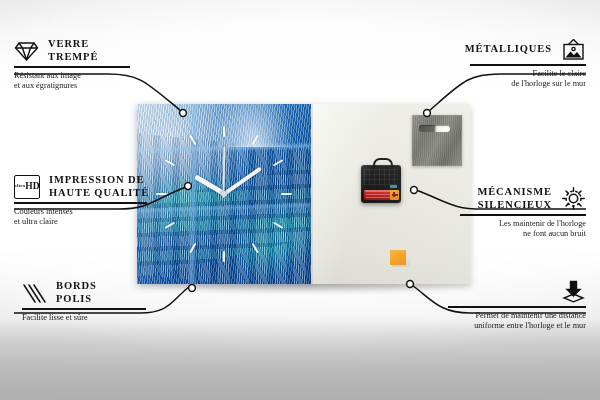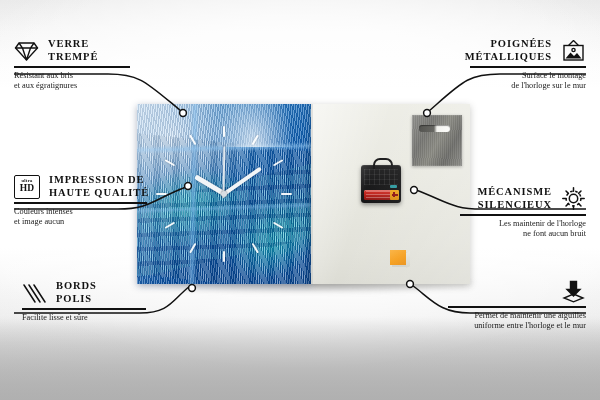--- a/index.html
+++ b/index.html
@@ -144,21 +144,21 @@
   .co-rule{height:1.5px;background:#111;margin-top:3px;}
   .co-desc{font-size:8.3px;color:#1a1a1a;line-height:10.3px;margin-top:3.5px;white-space:pre-line;}
   .left .co-row{justify-content:flex-start;}
   .left .co-title{text-align:left;}
   .left .co-desc{text-align:left;}
   .right .co-row{justify-content:flex-end;}
   .right .co-title{text-align:right;}
   .right .co-desc{text-align:right;}
   .ico{flex:0 0 auto;display:flex;align-items:center;justify-content:center;}
   .hd-badge{width:24px;height:22px;border:1.6px solid #111;border-radius:2px;
-    display:flex;flex-direction:column;align-items:center;justify-content:center;line-height:1;}
+    display:flex;flex-direction:row;align-items:center;justify-content:center;line-height:1;}
   .hd-badge .u{font-size:4.6px;font-weight:bold;letter-spacing:.3px;color:#111;}
   .hd-badge .h{font-size:9.5px;font-weight:bold;letter-spacing:.2px;color:#111;margin-top:.5px;}
 
   
   #links{position:absolute;inset:0;pointer-events:none;}
 </style>
 </head>
 <body>
 
 <div id="stage">
@@ -258,40 +258,40 @@
           <path d="M5,3 H20 L23.5,8 L12.5,20 L1.5,8 Z"></path>
           <path d="M1.5,8 H23.5 M5,3 L8.5,8 L12.5,20 M20,3 L16.5,8 L12.5,20 M8.5,8 H16.5"></path>
         </svg>
       </span>
       <span>
         <span class="co-title" style="display:block">VERRE</span>
         <span class="co-title" style="display:block">TREMPÉ</span>
       </span>
     </div>
     <div class="co-rule" style="width:116px"></div>
-    <div class="co-desc">Résistant aux bris
+    <div class="co-desc">Résistant aux image
 et aux égratignures</div>
   </div>
 
   <div class="callout left" style="left:14px;top:174px;width:135px;">
     <div class="co-row">
       <span class="ico">
         <span class="hd-badge">
           <span class="u">ultra</span>
           <span class="h">HD</span>
         </span>
       </span>
       <span>
         <span class="co-title" style="display:block">IMPRESSION DE</span>
         <span class="co-title" style="display:block">HAUTE QUALITÉ</span>
       </span>
     </div>
     <div class="co-rule" style="width:133px"></div>
     <div class="co-desc">Couleurs intenses
-et image aucun</div>
+et ultra claire</div>
   </div>
 
   <div class="callout left" style="left:22px;top:280px;width:126px;">
     <div class="co-row">
       <span class="ico">
         <svg width="25" height="22" viewBox="0 0 25 22" stroke="#111" stroke-width="1.5" fill="none" stroke-linecap="round">
           <path d="M2,3 L13,20"></path>
             <path d="M7,3 L18,20"></path>
             <path d="M12,3 L23,20"></path>
         </svg>
@@ -301,34 +301,33 @@
         <span class="co-title" style="display:block">POLIS</span>
       </span>
     </div>
     <div class="co-rule" style="width:124px"></div>
     <div class="co-desc">Facilite lisse et sûre</div>
   </div>
 
   <div class="callout right" style="left:468px;top:38px;width:118px;">
     <div class="co-row">
       <span>
-        <span class="co-title" style="display:block">POIGNÉES</span>
         <span class="co-title" style="display:block">MÉTALLIQUES</span>
       </span>
       <span class="ico">
         <svg width="25" height="23" viewBox="0 0 25 23" fill="none" stroke="#111" stroke-width="1.4">
           <rect x="3" y="6.5" width="19" height="14.5"></rect>
           <path d="M12.5,1.5 L7.5,6.5 M12.5,1.5 L17.5,6.5"></path>
           <circle cx="12.5" cy="11" r="1.6"></circle>
           <path d="M4.5,19.5 L9.5,13.5 L13,17 L16,14 L20.5,19.5 Z" fill="#111" stroke="none"></path>
         </svg>
       </span>
     </div>
     <div class="co-rule" style="width:116px;margin-left:2px"></div>
-    <div class="co-desc">Surface le montage
+    <div class="co-desc">Facilite le claire
 de l'horloge sur le mur</div>
   </div>
 
   <div class="callout right" style="left:458px;top:186px;width:128px;">
     <div class="co-row">
       <span>
         <span class="co-title" style="display:block">MÉCANISME</span>
         <span class="co-title" style="display:block">SILENCIEUX</span>
       </span>
       <span class="ico">
@@ -352,17 +351,17 @@
       <span>
       </span>
       <span class="ico">
         <svg width="25" height="23" viewBox="0 0 25 23" fill="none" stroke="#111" stroke-width="1.4">
           <path d="M9.5,1.5 h6 v8 h3.5 L12.5,16 L6,9.5 h3.5 Z" fill="#111"></path>
           <path d="M12.5,14 L22,18 L12.5,21.8 L3,18 Z"></path>
         </svg>
       </span>
     </div>
     <div class="co-rule" style="width:138px;margin-left:2px"></div>
-    <div class="co-desc">Permet de maintenir une aiguilles
+    <div class="co-desc">Permet de maintenir une distance
 uniforme entre l'horloge et le mur</div>
   </div>
 
 </div>
 
 </body></html>

